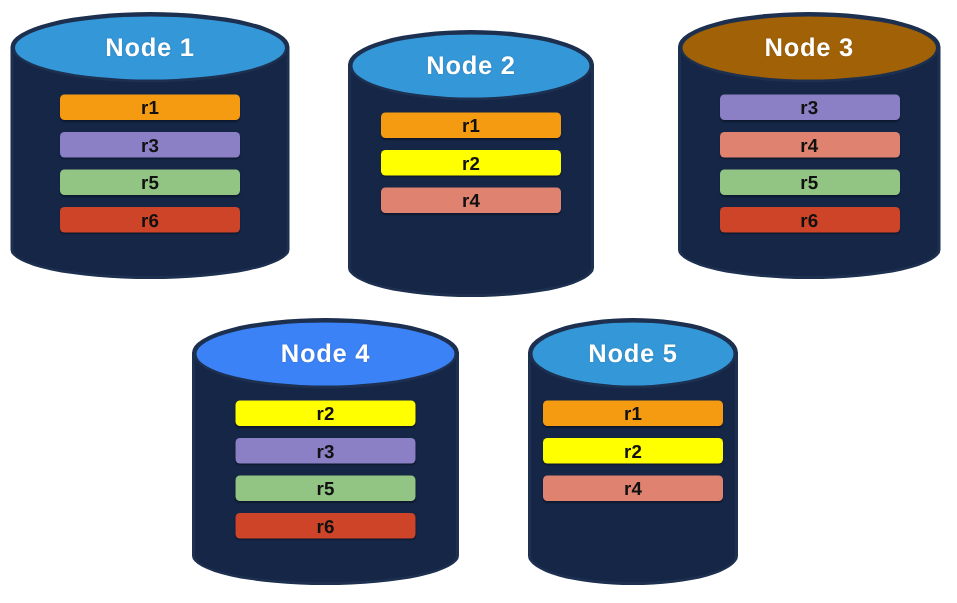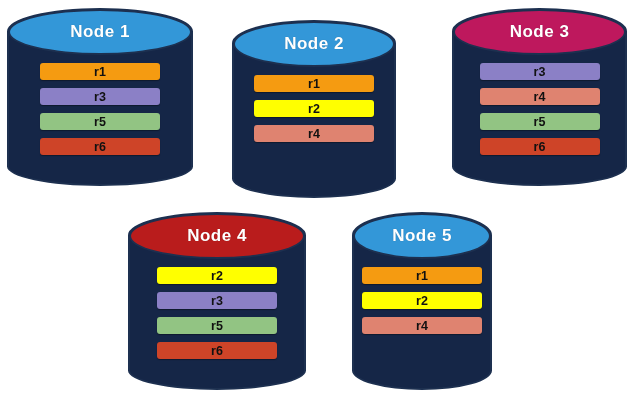--- a/index.html
+++ b/index.html
@@ -127,41 +127,41 @@
         <div class="replica" style="background: rgb(255, 255, 0);">
           <span style="color: rgb(17, 17, 17);">r2</span>
         </div>
         <div class="replica" style="background: rgb(223, 131, 112);">
           <span style="color: rgb(17, 17, 17);">r4</span>
         </div>
       </div>
     </div>
     <div class="node" style="left: 452px; top: 8px; width: 175px; height: 178px;">
       <div class="cyl-body" style="background: rgb(21, 38, 71); border-color: rgb(29, 48, 80);"></div>
-      <div class="cyl-top" style="background: #be185d; border-color: rgb(29, 48, 80);">
+      <div class="cyl-top" style="background: #a16207; border-color: rgb(29, 48, 80);">
         <span class="cyl-title" style="color: rgb(255, 255, 255);">Node  3</span>
       </div>
       <div class="replica-stack">
         <div class="replica" style="background: rgb(139, 128, 198);">
           <span style="color: rgb(17, 17, 17);">r3</span>
         </div>
         <div class="replica" style="background: rgb(223, 131, 112);">
           <span style="color: rgb(17, 17, 17);">r4</span>
         </div>
         <div class="replica" style="background: rgb(146, 196, 131);">
           <span style="color: rgb(17, 17, 17);">r5</span>
         </div>
         <div class="replica" style="background: rgb(206, 68, 40);">
           <span style="color: rgb(17, 17, 17);">r6</span>
         </div>
       </div>
     </div>
     <div class="node" style="left: 128px; top: 212px; width: 178px; height: 178px;">
       <div class="cyl-body" style="background: rgb(21, 38, 71); border-color: rgb(29, 48, 80);"></div>
-      <div class="cyl-top" style="background: #b91c1c; border-color: rgb(29, 48, 80);">
+      <div class="cyl-top" style="background: #3b82f6; border-color: rgb(29, 48, 80);">
         <span class="cyl-title" style="color: rgb(255, 255, 255);">Node  4</span>
       </div>
       <div class="replica-stack">
         <div class="replica" style="background: rgb(255, 255, 0);">
           <span style="color: rgb(17, 17, 17);">r2</span>
         </div>
         <div class="replica" style="background: rgb(139, 128, 198);">
           <span style="color: rgb(17, 17, 17);">r3</span>
         </div>
         <div class="replica" style="background: rgb(146, 196, 131);">

